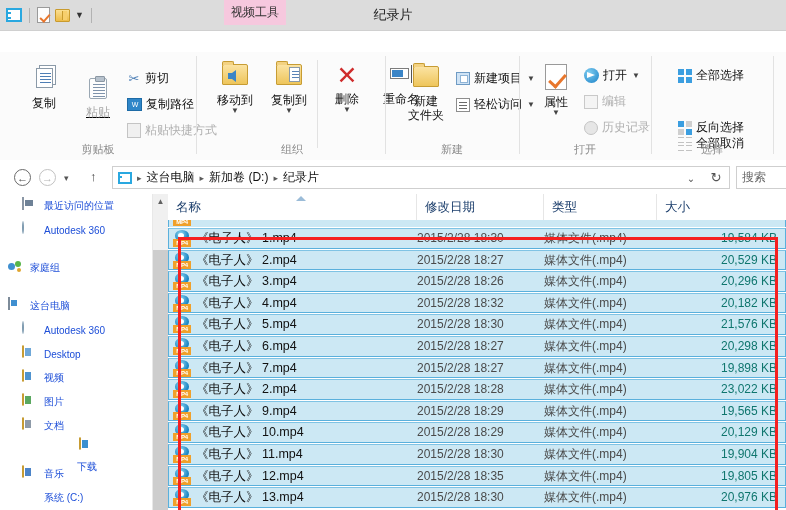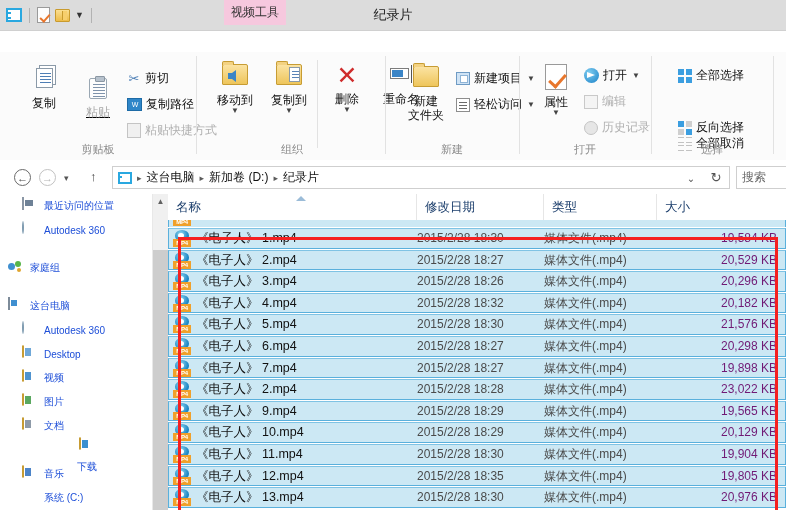--- a/index.html
+++ b/index.html
@@ -715,21 +715,21 @@
     line-height: 19px;
     font-size: 12px;
     color: #4a4a4a;
   }
   .row .fsize {
     position: absolute;
     right: 8px; top: 0;
     height: 19px;
     line-height: 19px;
     font-size: 12px;
-    color: #701a75;
+    color: #0f766e;
     text-align: right;
   }
   .mp4ico {
     position: absolute;
     left: 4px; top: 1px;
     width: 18px; height: 17px;
   }
   .mp4ico .disc {
     position: absolute;
     left: 2px; top: 0;

